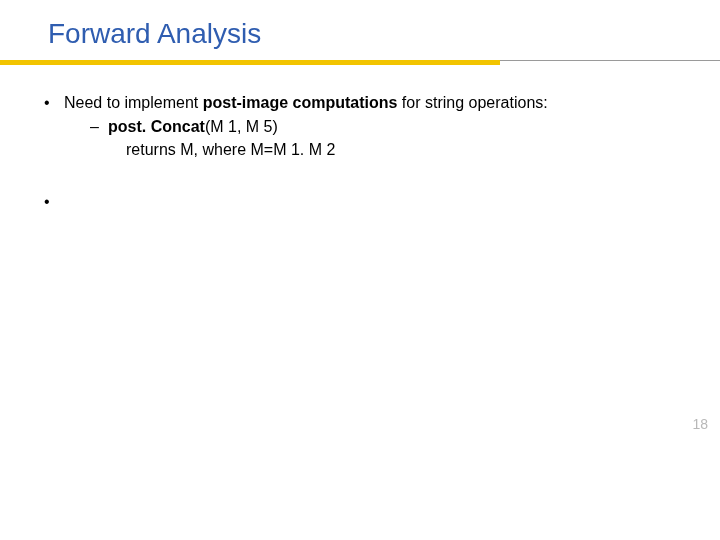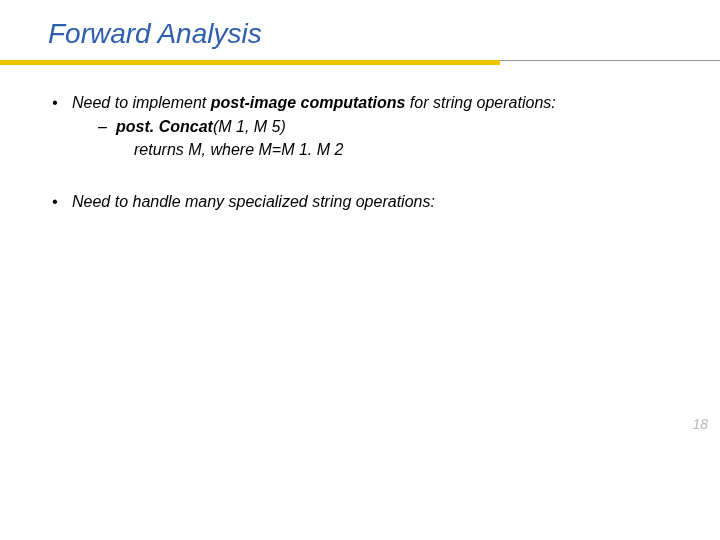--- a/index.html
+++ b/index.html
@@ -11,21 +11,20 @@
     background: #ffffff;
     color: #000;
     position: relative;
     overflow: hidden;
   }
   .slide {
     width: 720px;
     height: 442px;
     position: relative;
     box-sizing: border-box;
-    font-style: italic;
   }
   .title {
     color: #2f5db0;
     font-size: 28px;
     font-weight: 400;
     padding: 18px 0 10px 48px;
   }
   .rule-wrap {
     position: relative;
     height: 6px;
@@ -46,21 +45,21 @@
     height: 1px;
     width: 720px;
     background: #9a9a9a;
   }
   .content {
     font-size: 16px;
     line-height: 1.4;
   }
   ul.top {
     list-style: none;
-    margin: 16px;
+    margin: 8px;
     padding: 0 40px 0 36px;
   }
   ul.top > li {
     position: relative;
     padding-left: 20px;
     margin-bottom: 30px;
   }
   ul.top > li::before {
     content: "\2022";
     position: absolute;
@@ -117,19 +116,18 @@
         <span>Need to implement </span><span class="bold">post-image computations</span><span> for string operations:</span>
         <ul class="sub">
           <li>
             <span class="bold">post. Concat</span><span>(M 1, M 5)</span>
             <span class="ret">returns M, where M=M 1. M 2</span>
           </li>
         </ul>
       </li>
 
       <li>
-        <span>Need to handle many specialized string operations:</span>
       </li>
     </ul>
   </div>
 
   <div class="pagenum">18</div>
 </div>
 
 </body></html>

